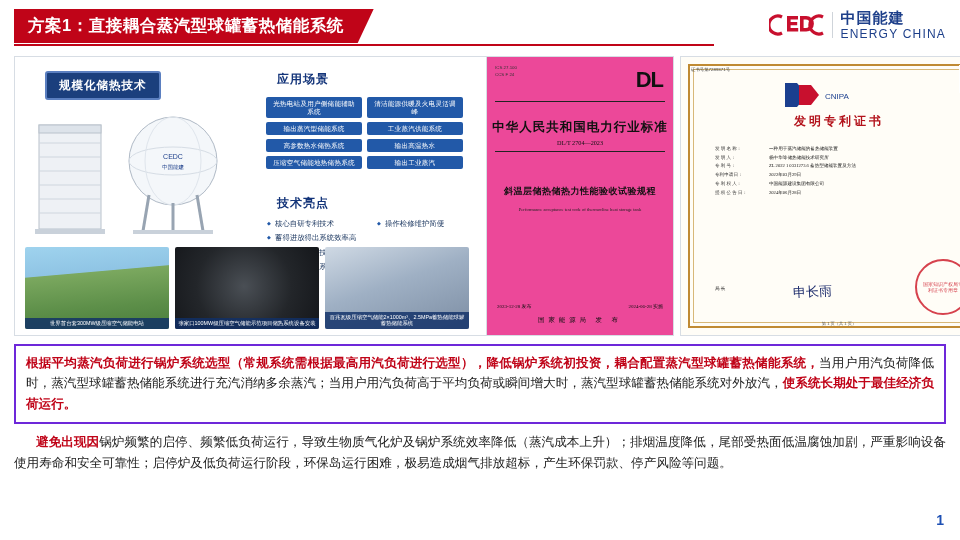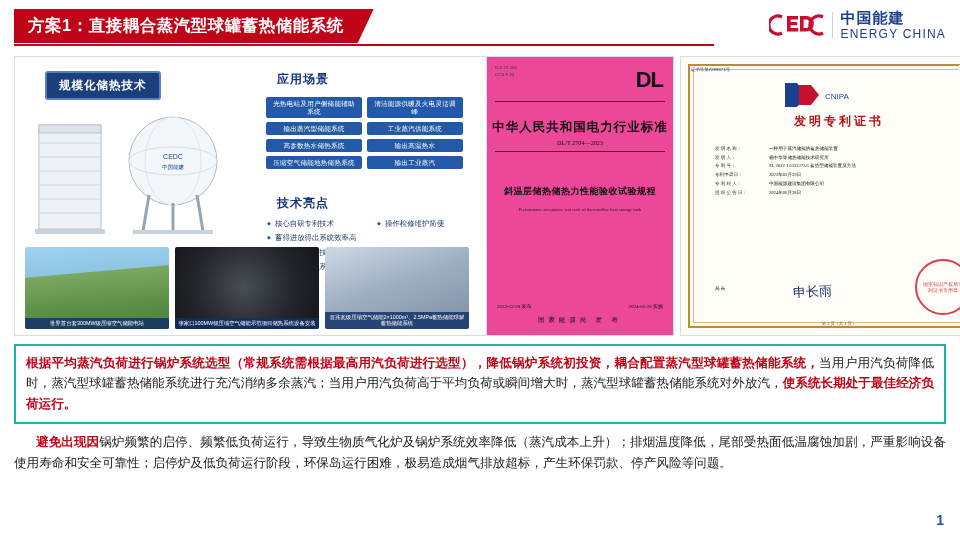--- a/index.html
+++ b/index.html
@@ -191,21 +191,21 @@
   }
   .cert-stamp span { display:block; width:40px; line-height:1.2; }
   .cert-foot {
     position:absolute; left:0; right:0; bottom:9px; text-align:center;
     font-size:4.2px; color:#555;
   }
 
   
   .callout {
     position:absolute; left:14px; top:344px; width:932px; height:80px;
-    border:2px solid #14b8a6; box-sizing:border-box; background:#fff;
+    border:2px solid #6d28d9; box-sizing:border-box; background:#fff;
     padding:7px 10px 6px 10px;
   }
   .callout p {
     margin:0; font-size:12.6px; line-height:1.62; color:#1a1a1a;
     text-align:justify;
   }
   .callout b.red { color:#c00418; font-weight:bold; }
 
   
   .bottom {

